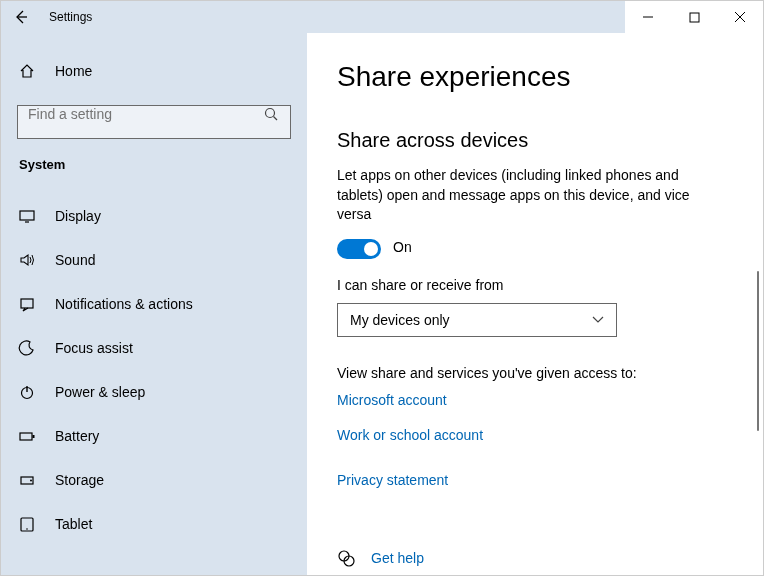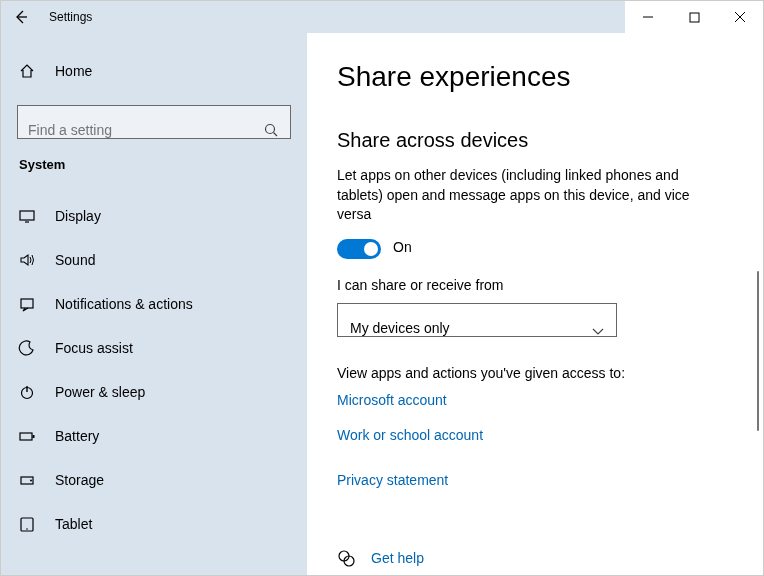--- a/index.html
+++ b/index.html
@@ -7,38 +7,38 @@
 .titlebar { height: 32px; display: flex; align-items: center; background: #d9e3ee; }
 .titlebar .back { width: 40px; height: 32px; display: flex; align-items: center; justify-content: center; cursor: pointer; }
 .titlebar .title { font-size: 12px; margin-left: 8px; color: #000; }
 .titlebar .spacer { flex: 1; }
 .titlebar .winbtn { width: 46px; height: 32px; display: flex; align-items: center; justify-content: center; cursor: pointer; background: #fff; }
 .content { display: flex; height: calc(576px - 32px); }
 .sidebar { width: 306px; background: #d9e3ee; padding: 20px 16px 0 16px; overflow: hidden; }
 .home-item { display: flex; align-items: center; height: 36px; margin-bottom: 16px; cursor: pointer; }
 .home-item .icon { width: 20px; display: flex; justify-content: center; }
 .home-item .lbl { margin-left: 18px; font-size: 14px; }
-.search { display: flex; align-items: flex-end; height: 34px; border: 1px solid #6a6a6a; background: #eef2f7; padding: 0 10px; margin-bottom: 18px; }
+.search { display: flex; align-items: flex-start; height: 34px; border: 1px solid #6a6a6a; background: #eef2f7; padding: 0 10px; margin-bottom: 18px; }
 .search input { flex: 1; border: none; background: transparent; font-size: 14px; outline: none; }
 .search .sicon { width: 18px; display: flex; justify-content: center; }
 .section-title { font-size: 13px; font-weight: 600; margin-bottom: 22px; margin-left: 2px; }
 .nav { display: flex; flex-direction: column; }
 .nav-item { display: flex; align-items: center; height: 44px; cursor: pointer; }
 .nav-item .icon { width: 20px; display: flex; justify-content: center; }
 .nav-item .lbl { margin-left: 18px; font-size: 14px; }
 .main { flex: 1; background: #fff; padding: 28px 30px 0 30px; position: relative; overflow: hidden; }
 .main h1 { font-size: 28px; font-weight: 400; margin-bottom: 36px; }
 .main h2 { font-size: 20px; font-weight: 400; margin-bottom: 14px; }
 .main .desc { font-size: 14px; color: #000; line-height: 1.4; margin-bottom: 14px; max-width: 380px; }
 .main .sublabel { font-size: 14px; margin-bottom: 10px; }
 .toggle-row { display: flex; margin-bottom: 18px; }
 .toggle { width: 44px; height: 20px; border-radius: 10px; background: #0078d4; position: relative; cursor: pointer; margin-right: 12px; }
 .toggle .knob { position: absolute; top: 3px; right: 3px; width: 14px; height: 14px; border-radius: 50%; background: #fff; }
 .toggle-label { font-size: 14px; }
-.dropdown { width: 280px; height: 34px; border: 1px solid #666; display: flex; align-items: flex-end; justify-content: space-between; padding: 0 12px; font-size: 14px; cursor: pointer; margin-bottom: 28px; background: #fff; }
+.dropdown { width: 280px; height: 34px; border: 1px solid #666; display: flex; align-items: center; justify-content: space-between; padding: 0 12px; font-size: 14px; cursor: pointer; margin-bottom: 28px; background: #fff; }
 .dropdown .chev { font-size: 10px; color: #444; }
 .link { color: #0066b4; font-size: 14px; cursor: pointer; margin-bottom: 18px; display: inline-block; }
 .help-row { display: flex; align-items: center; position: absolute; bottom: 10px; left: 30px; }
 .help-row .icon { margin-right: 16px; }
 .help-row .lbl { color: #0066b4; font-size: 14px; cursor: pointer; }
 .scroll-line { position: absolute; right: 4px; top: 238px; width: 2px; height: 160px; background: #777; border-radius: 1px; }
 svg { display: block; }
 </style>
 </head>
 <body>
@@ -183,21 +183,21 @@
 
     <div class="dropdown">
       <span>My devices only</span>
       <span class="chev">
         <svg width="12" height="8" viewBox="0 0 12 8">
             <path d="M1 1 L6 6 L11 1" stroke="#444" stroke-width="1.2" fill="none"></path>
           </svg>
       </span>
     </div>
 
-    <div class="sublabel">View apps and actions you've given access to:</div>
+    <div class="sublabel">View share and services you've given access to:</div>
 
     <div><span class="link">Microsoft account</span></div>
     <div><span class="link">Work or school account</span></div>
     <div style="height:10px"></div>
     <div><span class="link">Privacy statement</span></div>
 
     <div class="help-row">
       <span class="icon">
         <svg width="18" height="18" viewBox="0 0 18 18">
             <circle cx="7" cy="7" r="5" stroke="#000" stroke-width="1.2" fill="none"></circle>

